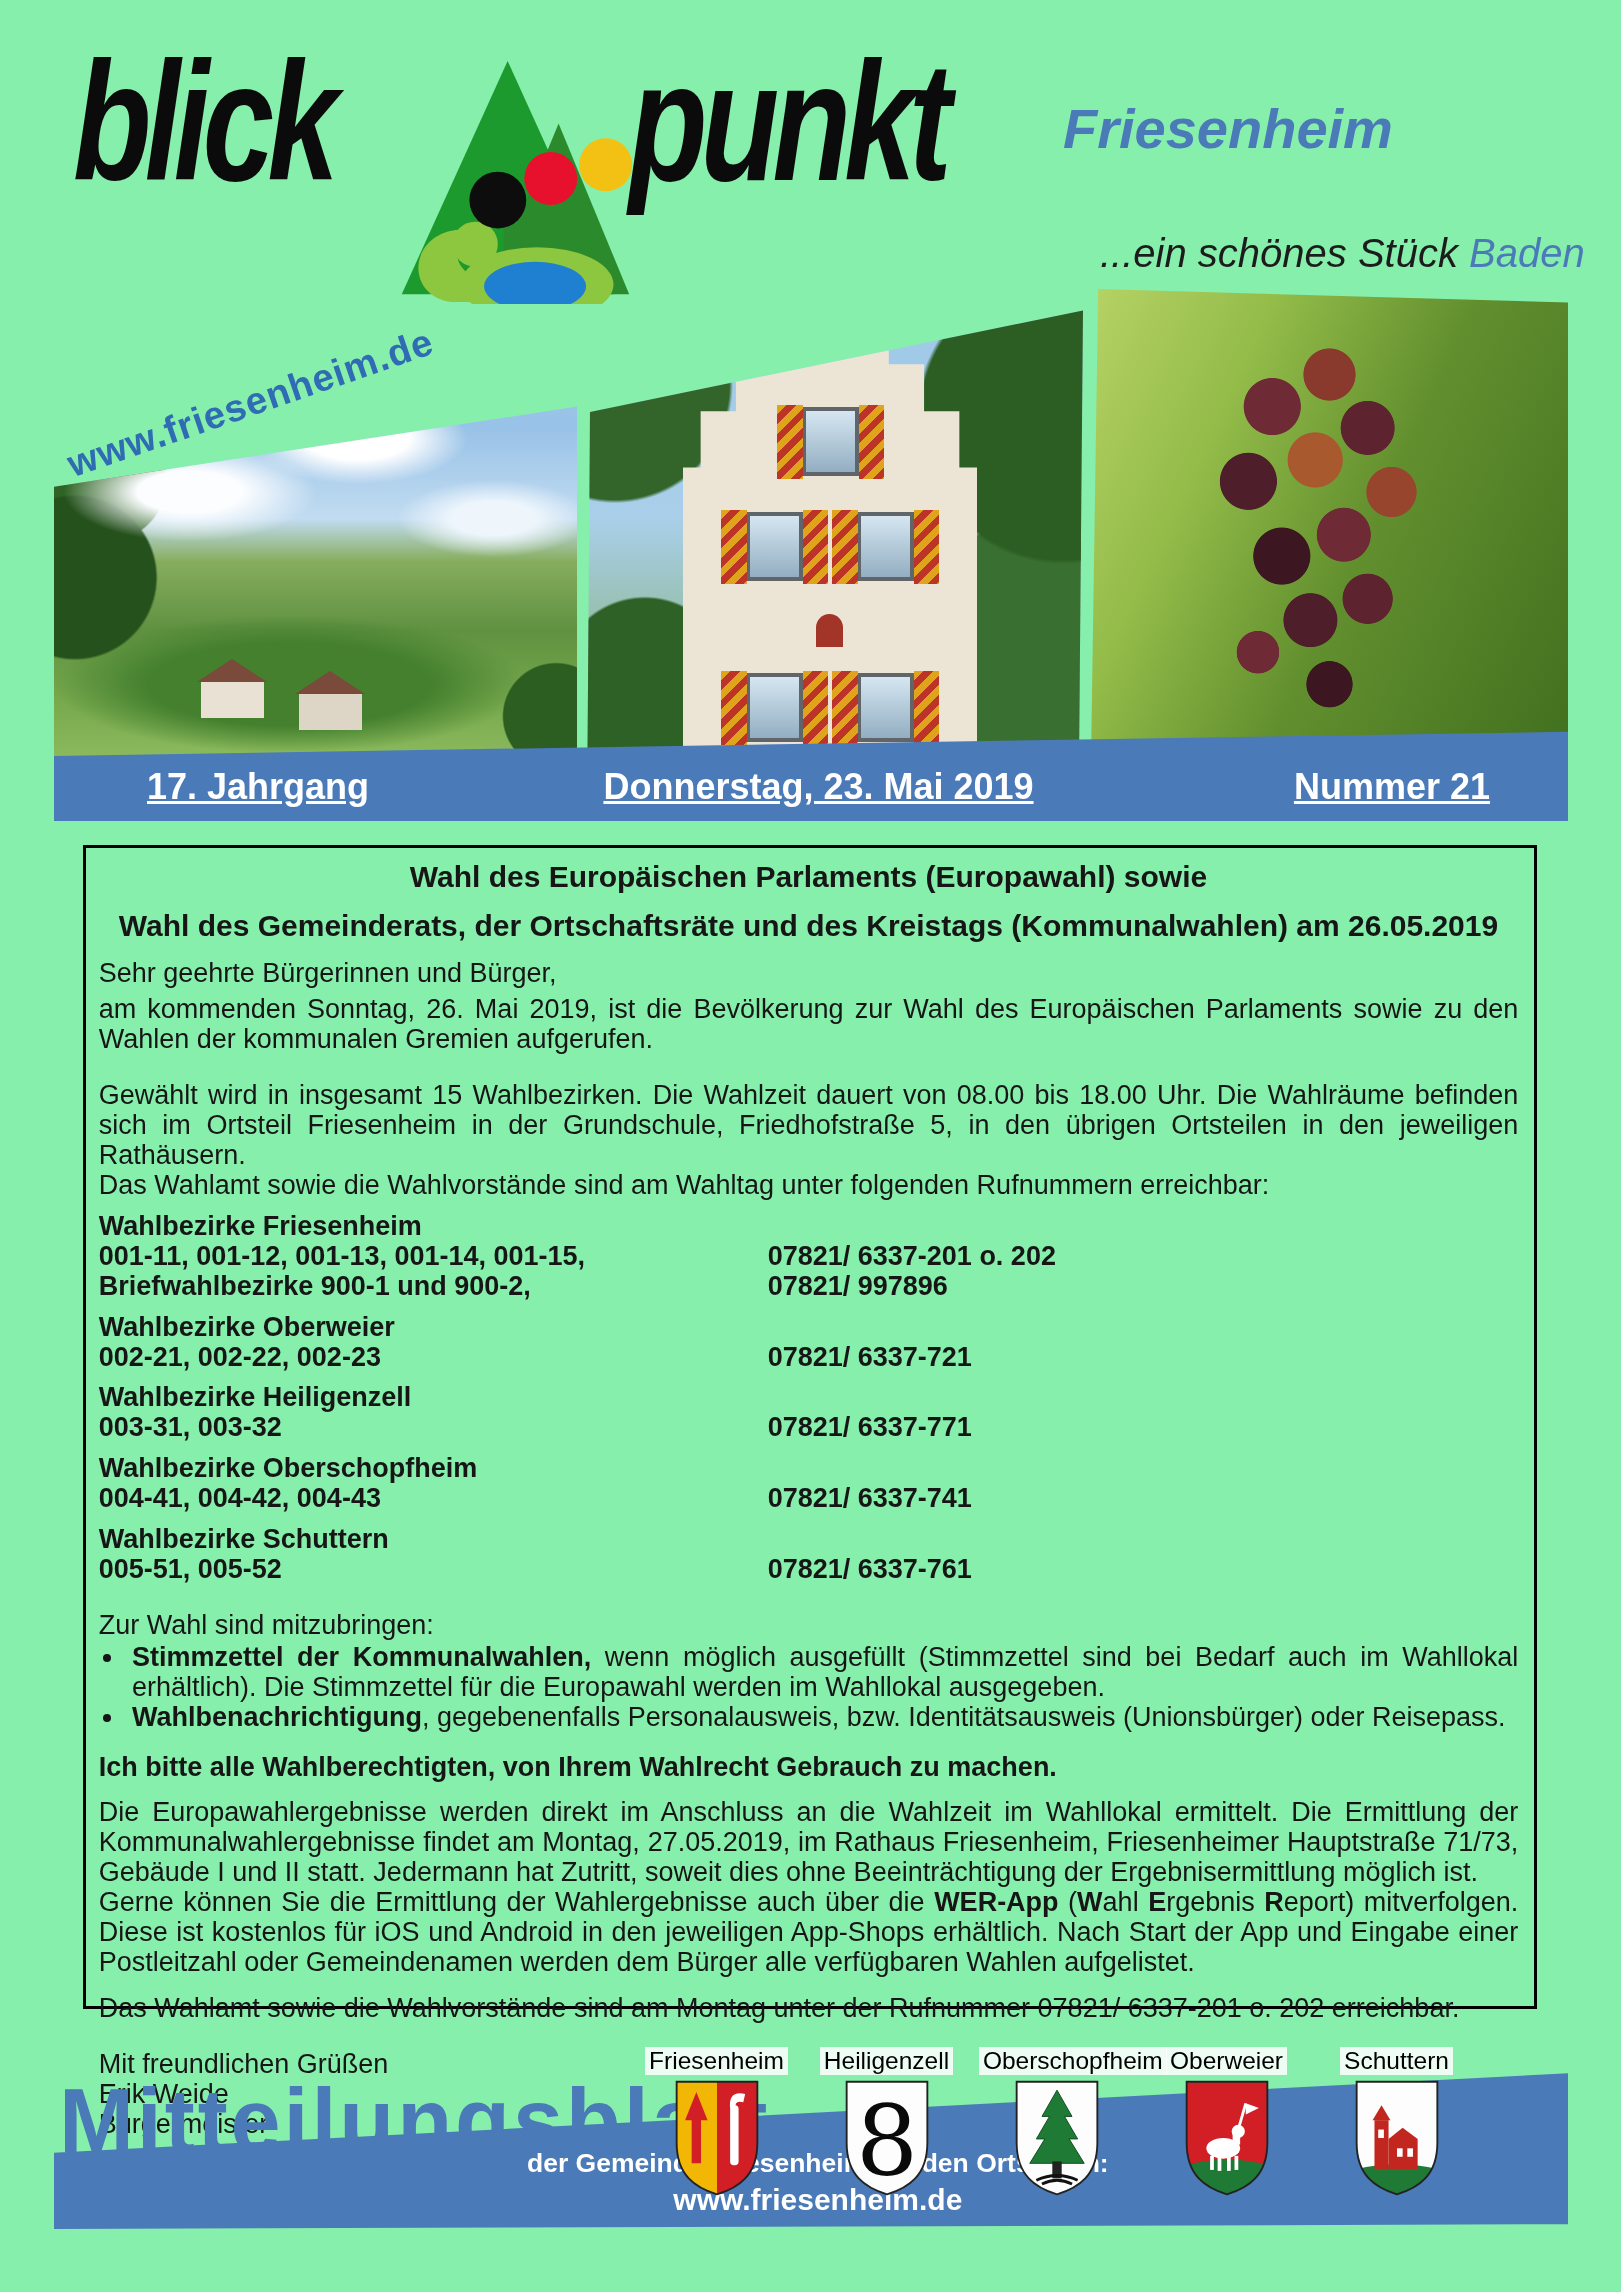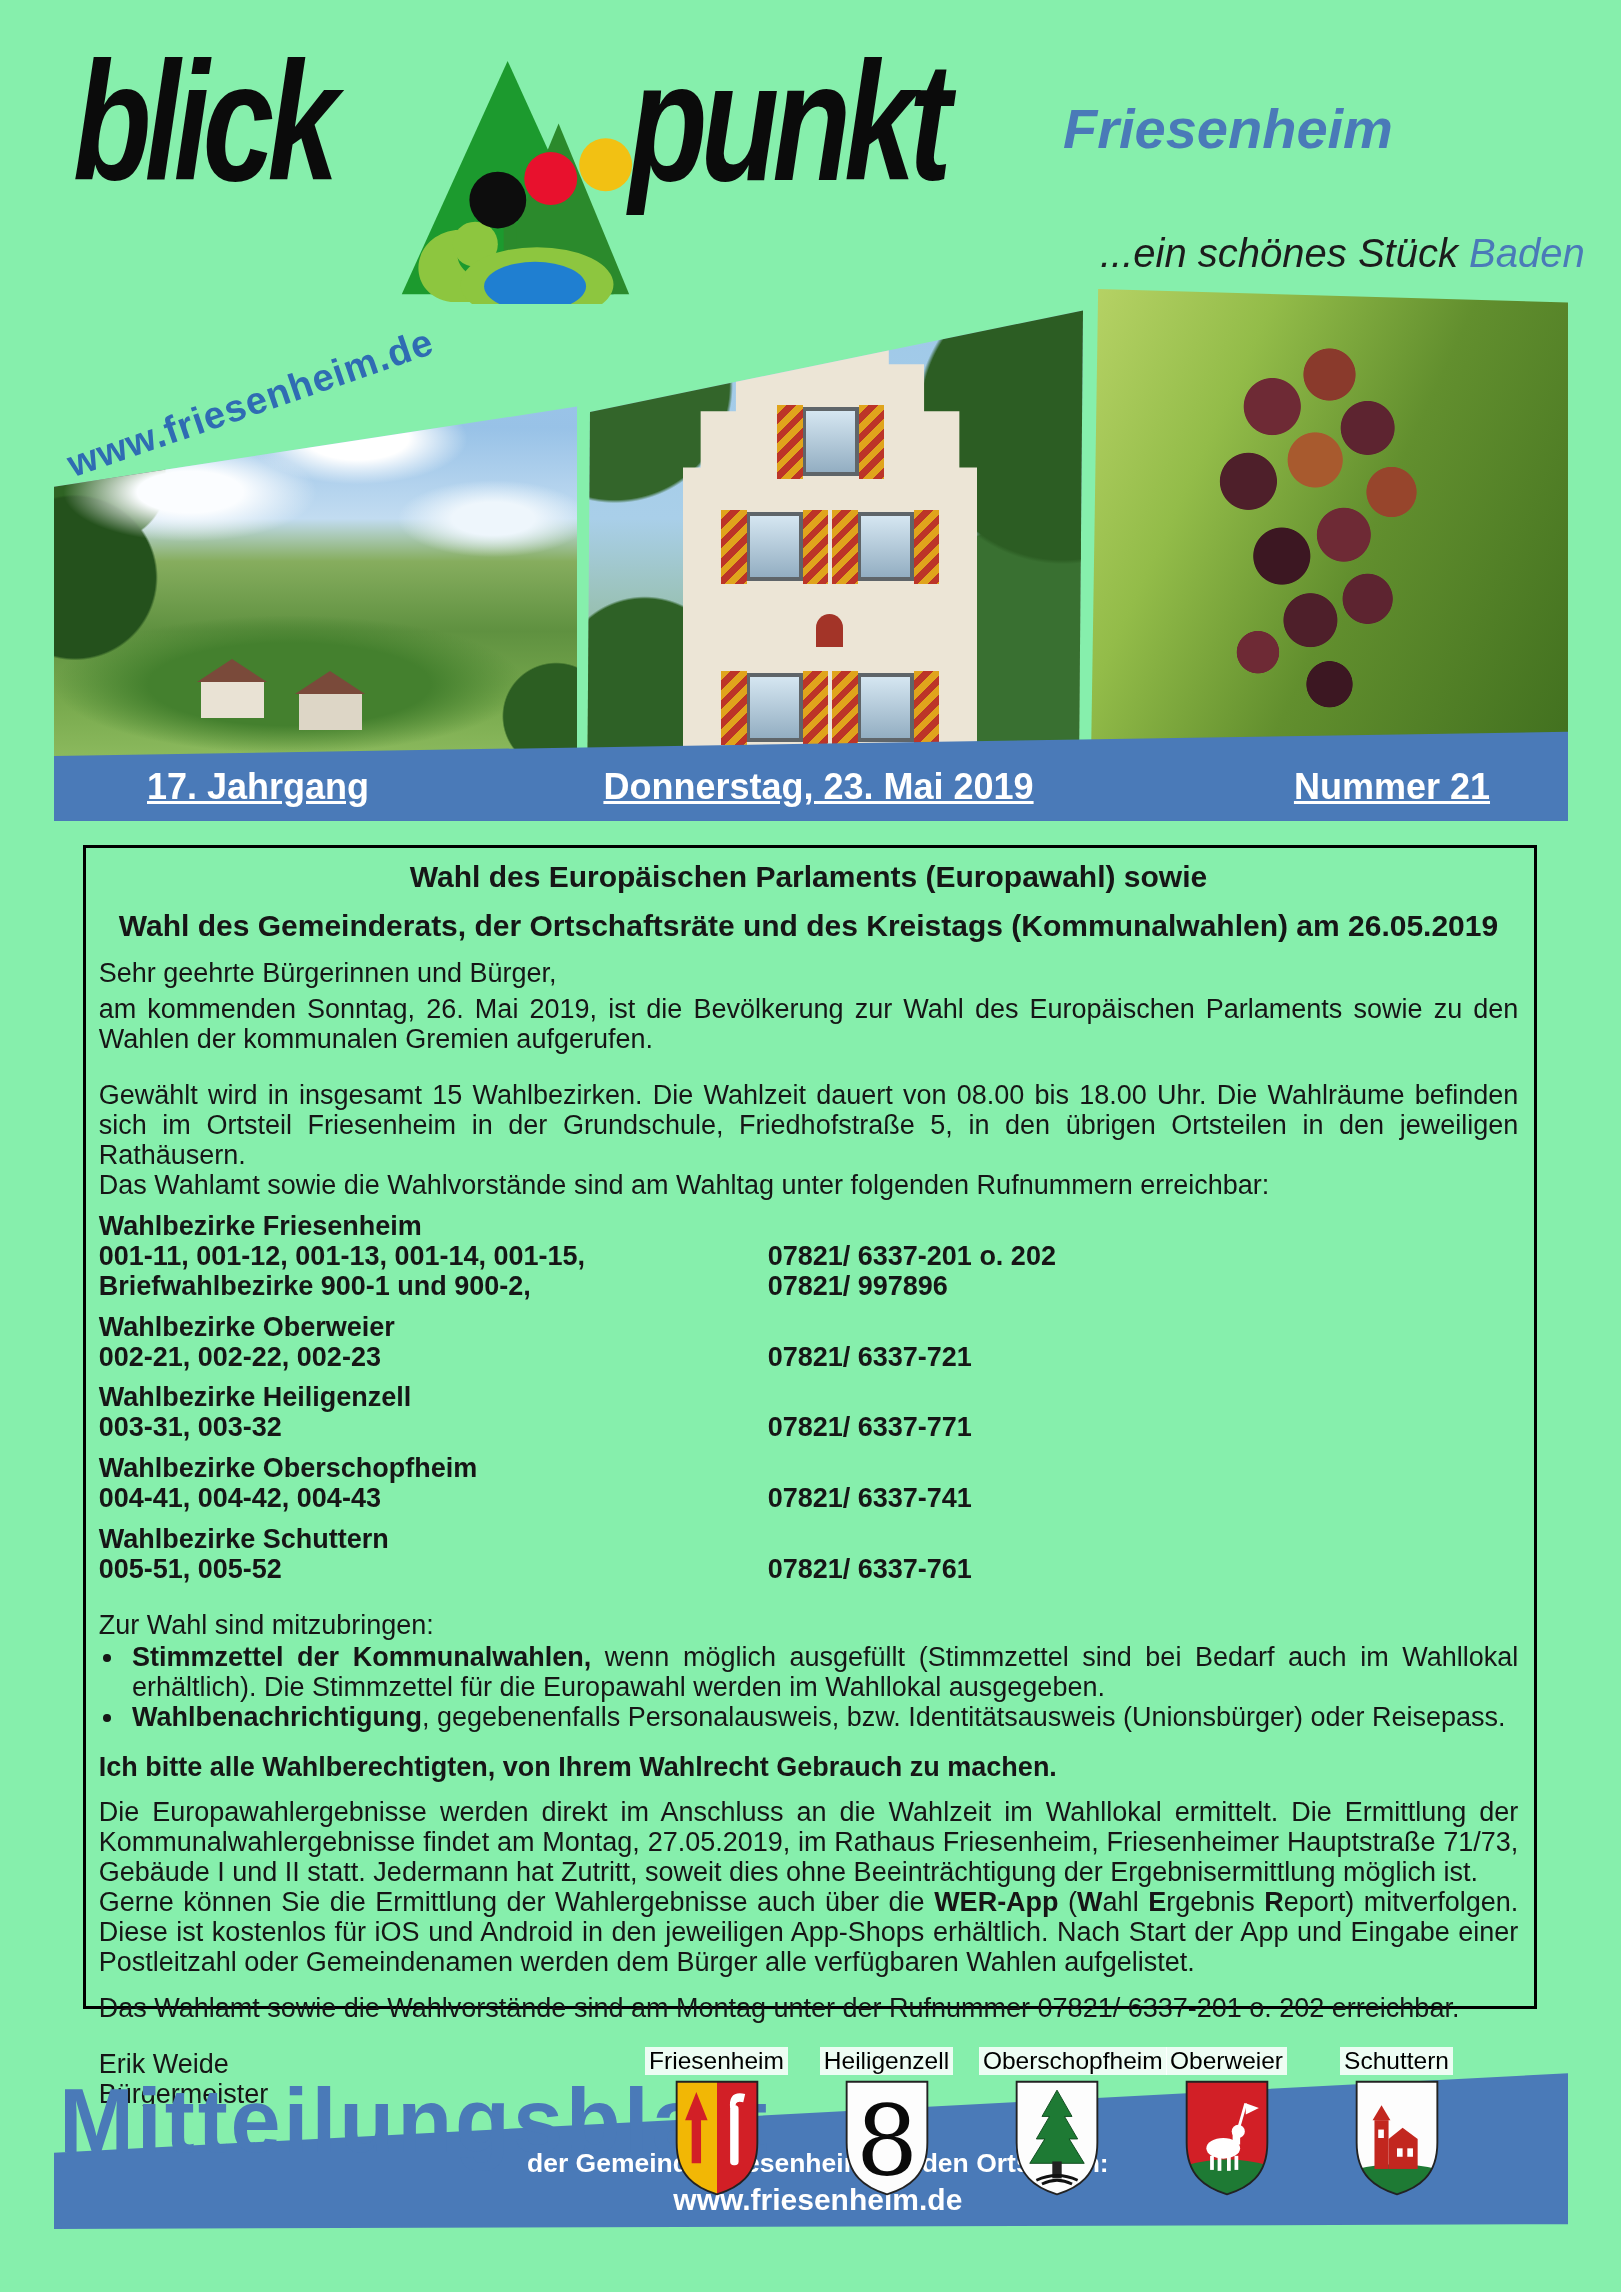--- a/index.html
+++ b/index.html
@@ -217,20 +217,21 @@
     <p class="para bold m20">Ich bitte alle Wahlberechtigten, von Ihrem Wahlrecht Gebrauch zu machen.</p>
 
     <p class="para m16">
       <span class="block">Die Europawahlergebnisse werden direkt im Anschluss an die Wahlzeit im Wahllokal ermittelt. Die Ermittlung der Kommunalwahlergebnisse findet am Montag, 27.05.2019, im Rathaus Friesenheim, Friesenheimer Hauptstraße 71/73, Gebäude I und II statt. Jedermann hat Zutritt, soweit dies ohne Beeinträchtigung der Ergebnisermittlung möglich ist.</span>
       <span class="block"><span>Gerne können Sie die Ermittlung der Wahlergebnisse auch über die </span><span class="bold">WER-App</span><span> (</span><span class="bold">W</span><span>ahl </span><span class="bold">E</span><span>rgebnis </span><span class="bold">R</span><span>eport) mitverfolgen. Diese ist kostenlos für iOS und Android in den jeweiligen App-Shops erhältlich. Nach Start der App und Eingabe einer Postleitzahl oder Gemeindenamen werden dem Bürger alle verfügbaren Wahlen aufgelistet.</span></span>
     </p>
 
     <p class="para m16">Das Wahlamt sowie die Wahlvorstände sind am Montag unter der Rufnummer 07821/ 6337-201 o. 202 erreichbar.</p>
 
     <p class="para m12 closing">
+      <span>Mit freundlichen Grüßen</span>
       <span>Erik Weide</span>
       <span>Bürgermeister</span>
     </p>
   </section>
 
   <div class="blatt-title">Mitteilungsblatt</div>
   <div class="footer-band">
     <div class="band-l1">der Gemeinde Friesenheim mit den Ortsteilen:</div>
     <div class="band-l2">www.friesenheim.de</div>
   </div>

